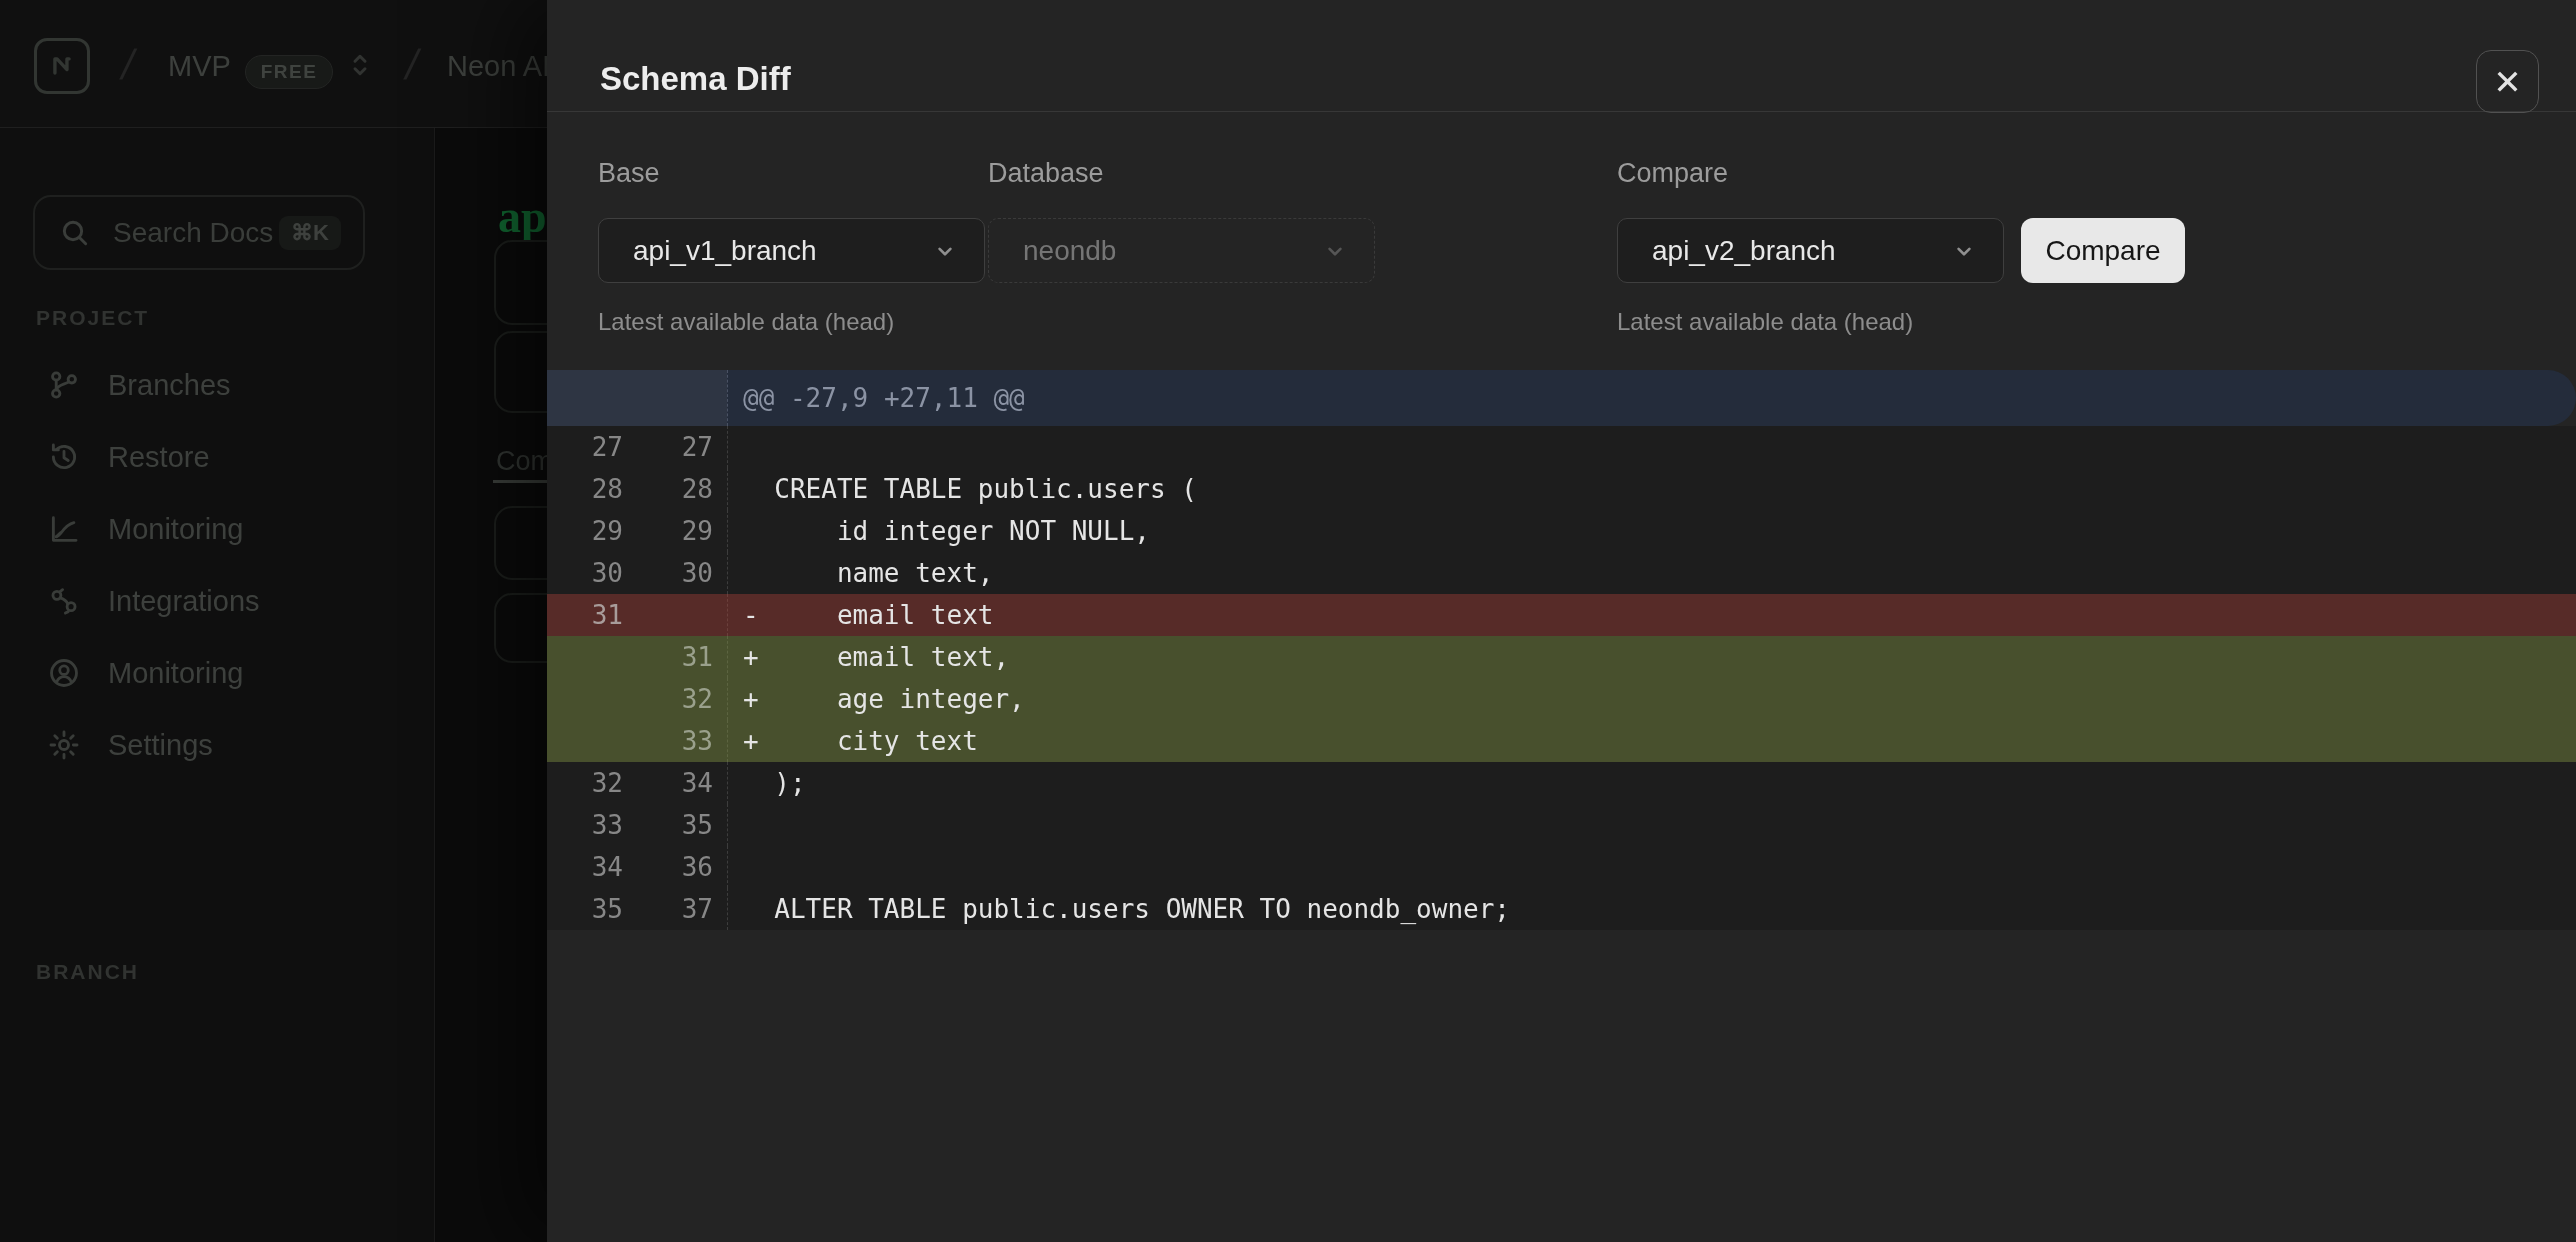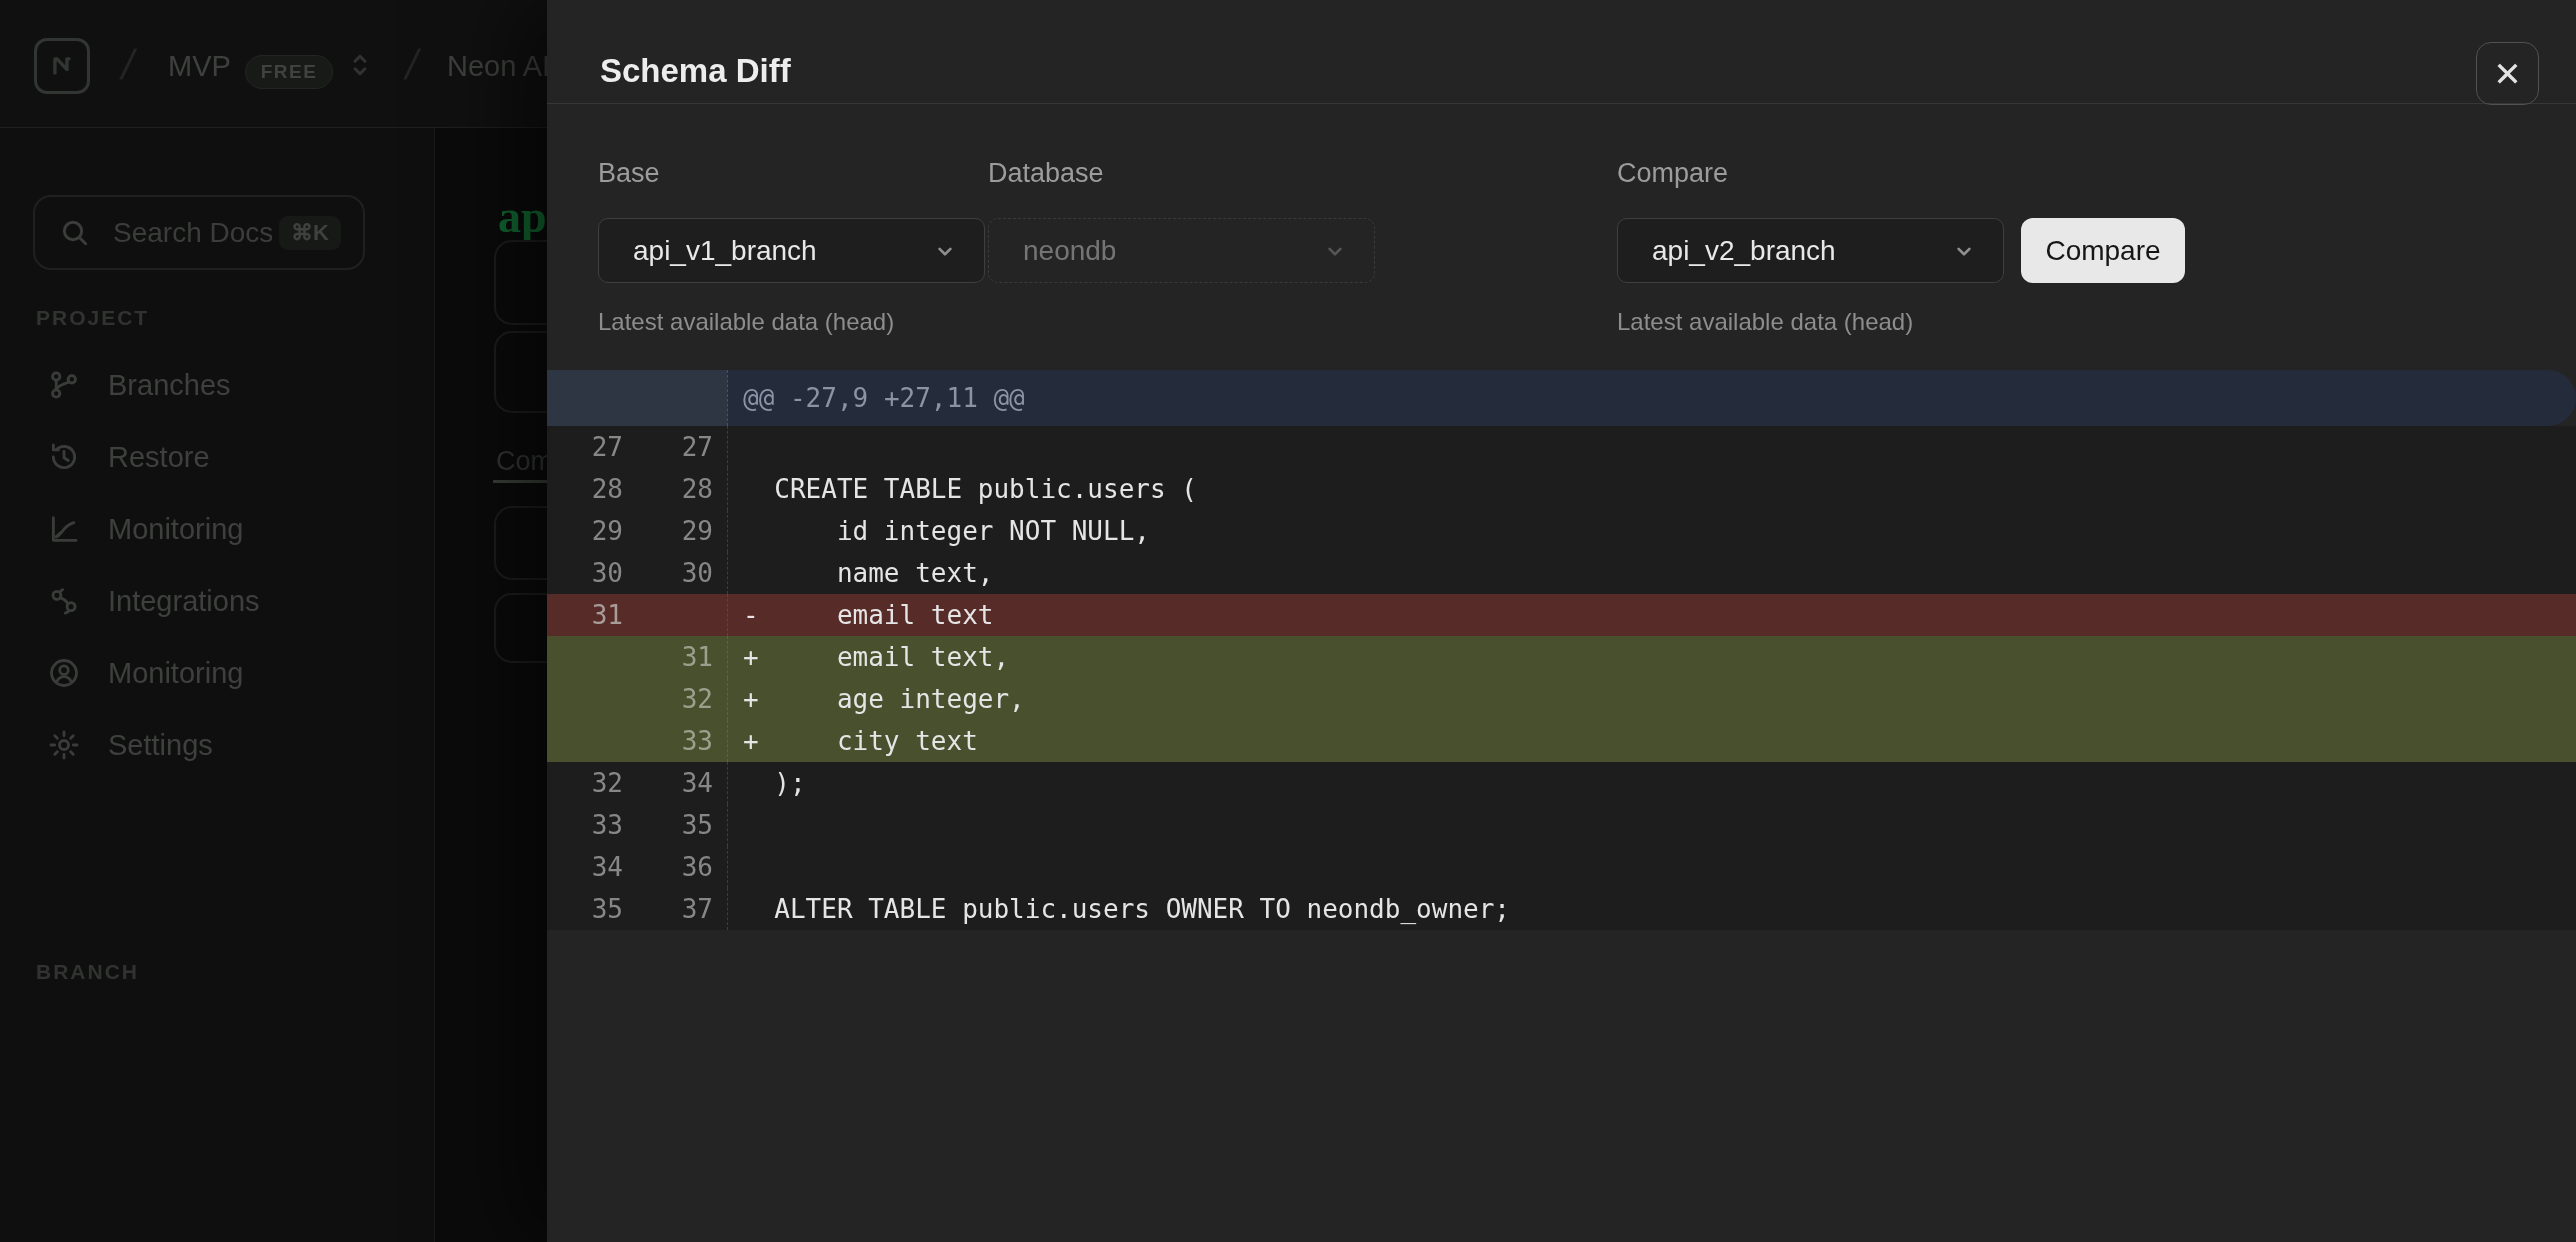--- a/index.html
+++ b/index.html
@@ -48,21 +48,21 @@
   .bg-heading { position:absolute; left:62px; top:62px; font-size:46px; font-weight:700; color:#15803d;font-family:Liberation Serif, serif; }
   .bg-card { position:absolute; left:58px; width:140px; border:2px solid #232623; border-radius:18px; }
   .bg-tab { position:absolute; left:60px; top:318px; font-size:27px; color:#3e433f; font-weight:500; }
   .bg-tab-underline { position:absolute; left:57px; top:352px; width:55px; height:3px; background:#484d49; }
 
   .backdrop { position:absolute; inset:0; background:rgba(0,0,0,0.18); }
 
   
   .modal { position:absolute; left:547px; top:0; width:2029px; height:1242px;
            background:#242424; box-shadow:-30px 0 80px rgba(0,0,0,0.55); }
-  .modal-header { position:absolute; left:0; top:8px; width:100%; height:96px;
+  .modal-header { position:absolute; left:0; top:16px; width:100%; height:96px;
                   border-bottom:1px solid #373737; }
   .modal-title { position:absolute; left:53px; top:44px; font-size:33px; font-weight:600; color:#ededed; }
   .close-btn { position:absolute; right:37px; top:34px; width:63px; height:63px;
                border:1px solid #515151; border-radius:15px; background:transparent;
                color:#e3e3e3; font-size:34px; line-height:60px; text-align:center;
                font-weight:300; cursor:pointer; }
 
   .field-label { position:absolute; top:158px; font-size:27px; color:#9c9c9c; }
   .select { position:absolute; top:218px; width:387px; height:65px; background:#1e1e1e;
             border:1px solid #3f3f3f; border-radius:10px; display:flex; align-items:center; }

